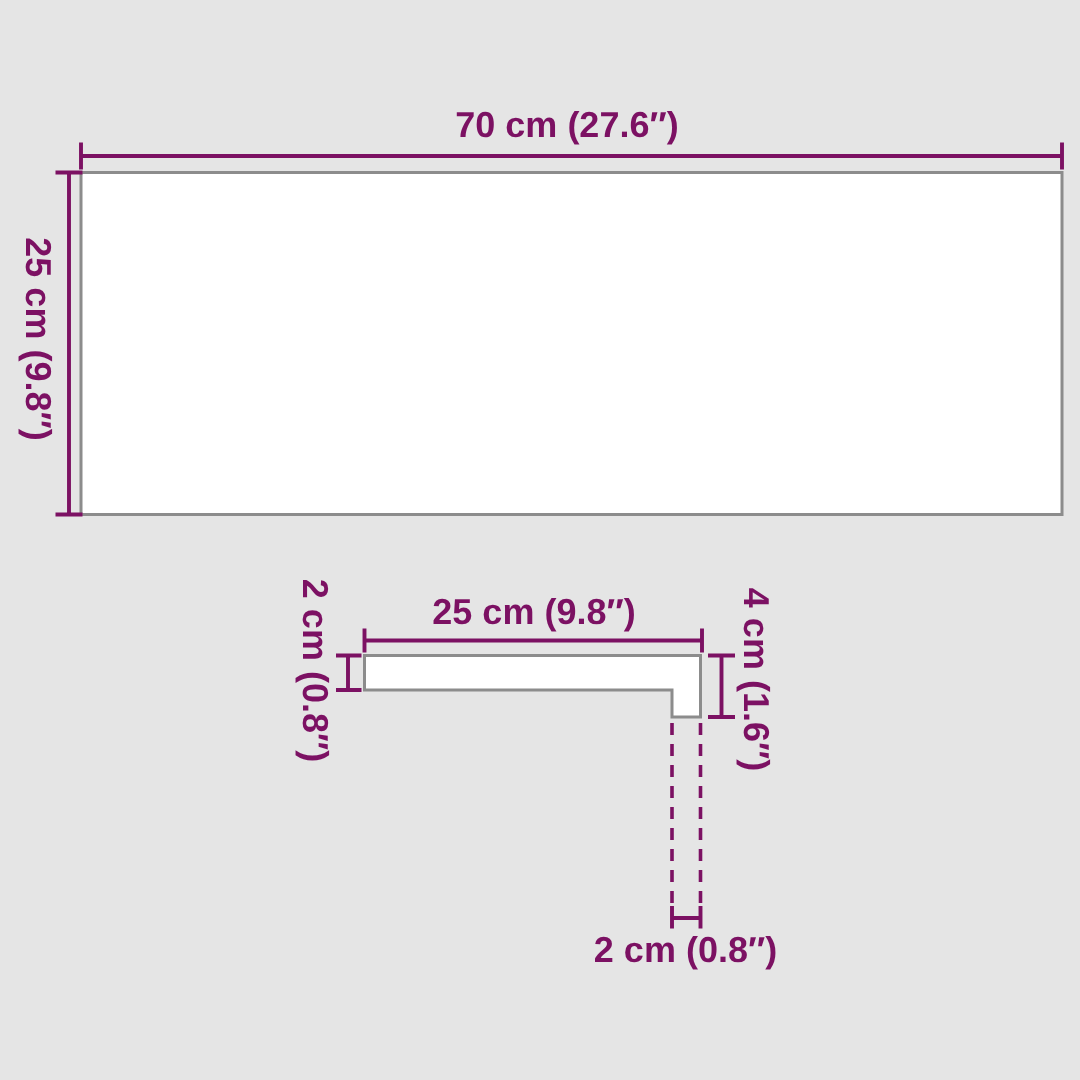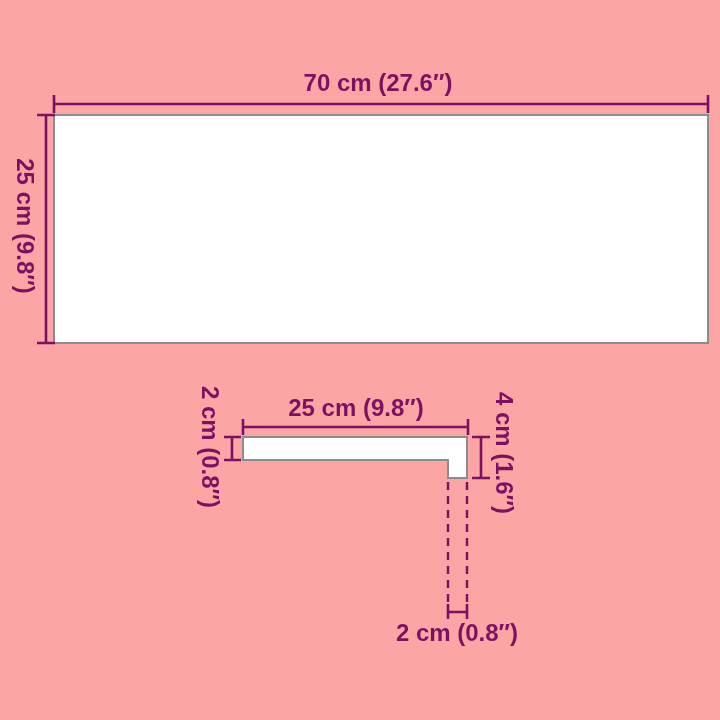--- a/index.html
+++ b/index.html
@@ -3,21 +3,21 @@
 <meta charset="utf-8">
 <style>
   html, body {
     margin: 0;
     padding: 0;
   }
   .canvas {
     position: relative;
     width: 720px;
     height: 720px;
-    background: #fca5a5;
+    background: #e5e5e5;
     overflow: hidden;
   }
   svg {
     display: block;
   }
   .dim-line {
     fill: none;
     stroke-width: 2.6px;
   }
   .dash-line {

